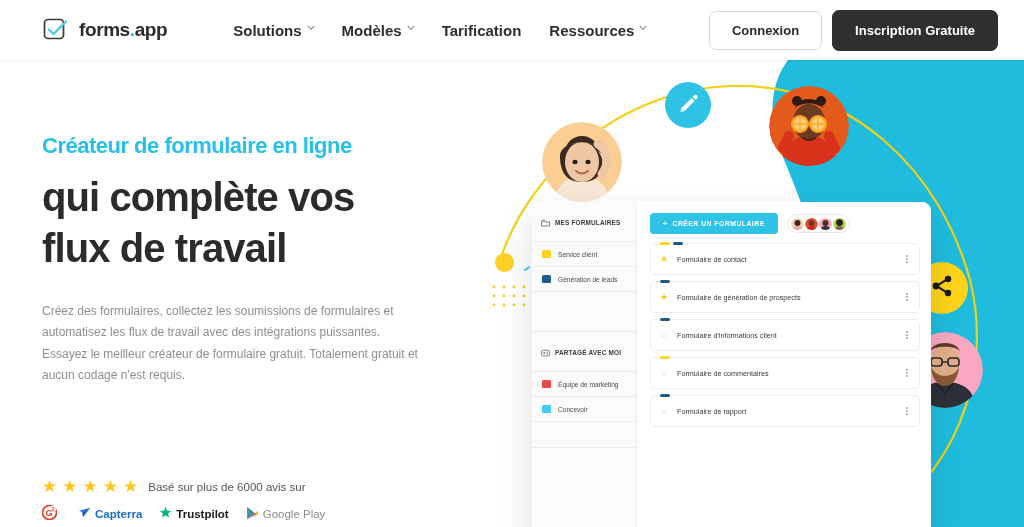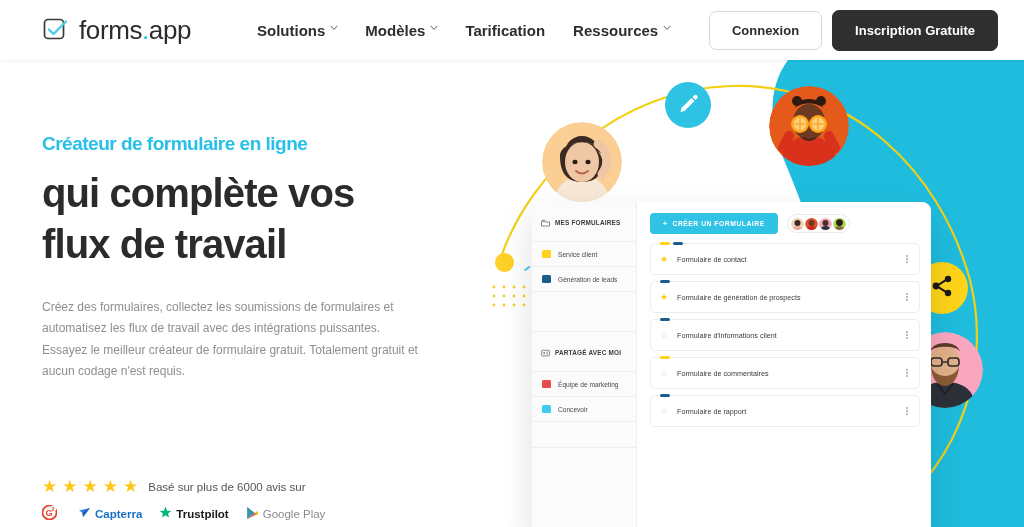--- a/index.html
+++ b/index.html
@@ -14,21 +14,21 @@
 
   
   .header {
     position: absolute; top:0; left:0; width:1024px; height:60px;
     background:#fff; z-index:60;
     display:flex; align-items:center;
     box-shadow: 0 1px 3px rgba(0,0,0,.07);
   }
   .brand { display:flex; align-items:center; gap:9px; margin-left:42px; }
   .brand-mark { width:28px; height:28px; position:relative; }
-  .brand-name { font-size:26px; font-weight:400; color:#2b2b2b; letter-spacing:-.4px; }
+  .brand-name { font-size:19px; font-weight:700; color:#2b2b2b; letter-spacing:-.4px; }
   .brand-name .dotc { color:#25c0e4; }
 
   .nav { display:flex; align-items:center; gap:0; margin-left:52px; }
   .nav-item {
     display:flex; align-items:center; gap:5px;
     font-size:15px; font-weight:700; color:#2e2e2e;
     padding:6px 14px; cursor:pointer; white-space:nowrap;
   }
   .caret { display:inline-block; width:7px; height:7px; position:relative; top:-2px; }
   .caret svg { display:block; }
@@ -41,21 +41,21 @@
   }
   .btn-signup {
     font-size:13px; font-weight:700; color:#fff;
     background:#2f2f2f; border:1px solid #2f2f2f; border-radius:7px;
     padding:12px 22px; cursor:pointer; white-space:nowrap;
   }
 
   
   .hero-left { position:absolute; left:42px; top:132px; width:420px; z-index:30; }
   .hero-eyebrow {
-    font-size:19px; font-weight:700; color:#27c0e8;
+    font-size:22px; font-weight:700; color:#27c0e8;
     letter-spacing:-.5px; line-height:1.25;
   }
   .hero-title {
     margin-top:12px;
     font-size:40px; font-weight:700; color:#2b2b2b;
     letter-spacing:-.9px; line-height:1.28;
   }
   .hero-desc {
     margin-top:27px; width:385px;
     font-size:12px; color:#8e8e93; line-height:1.78;

